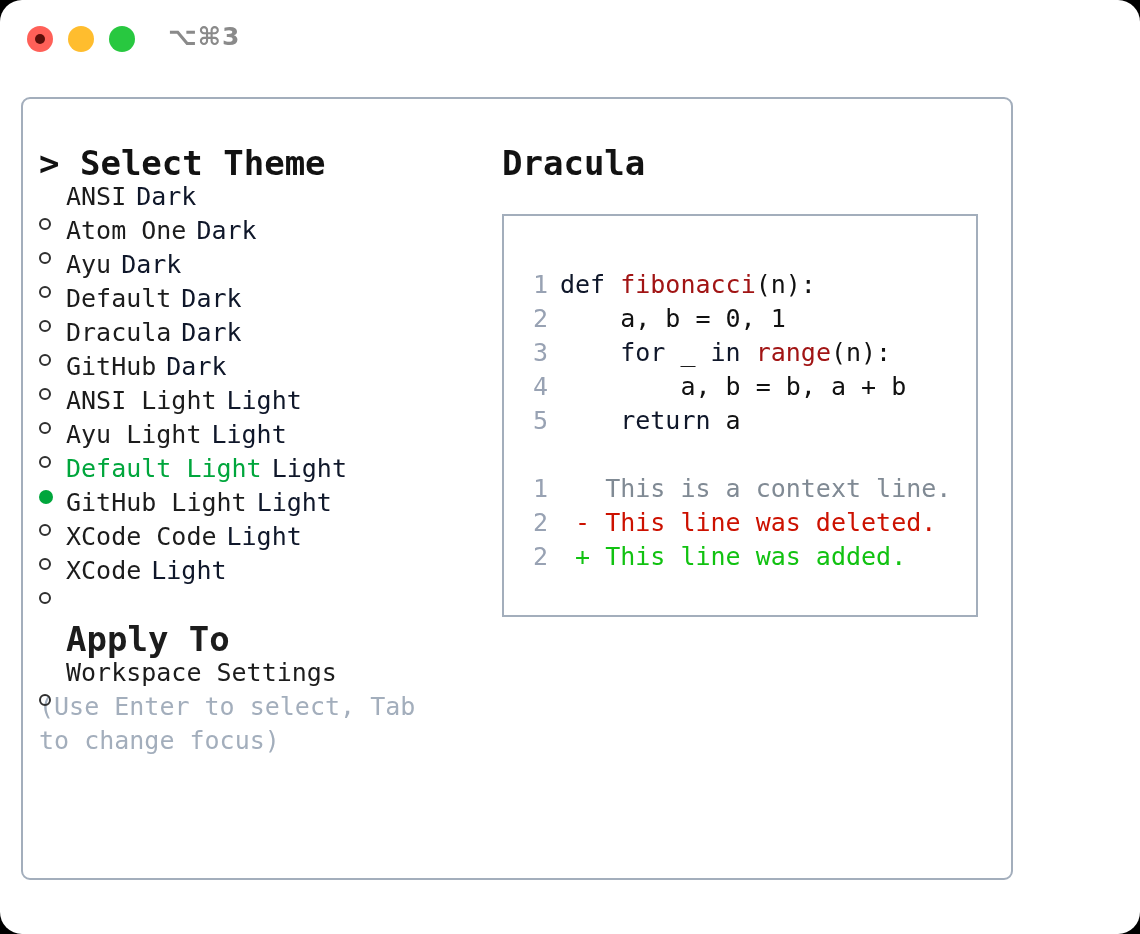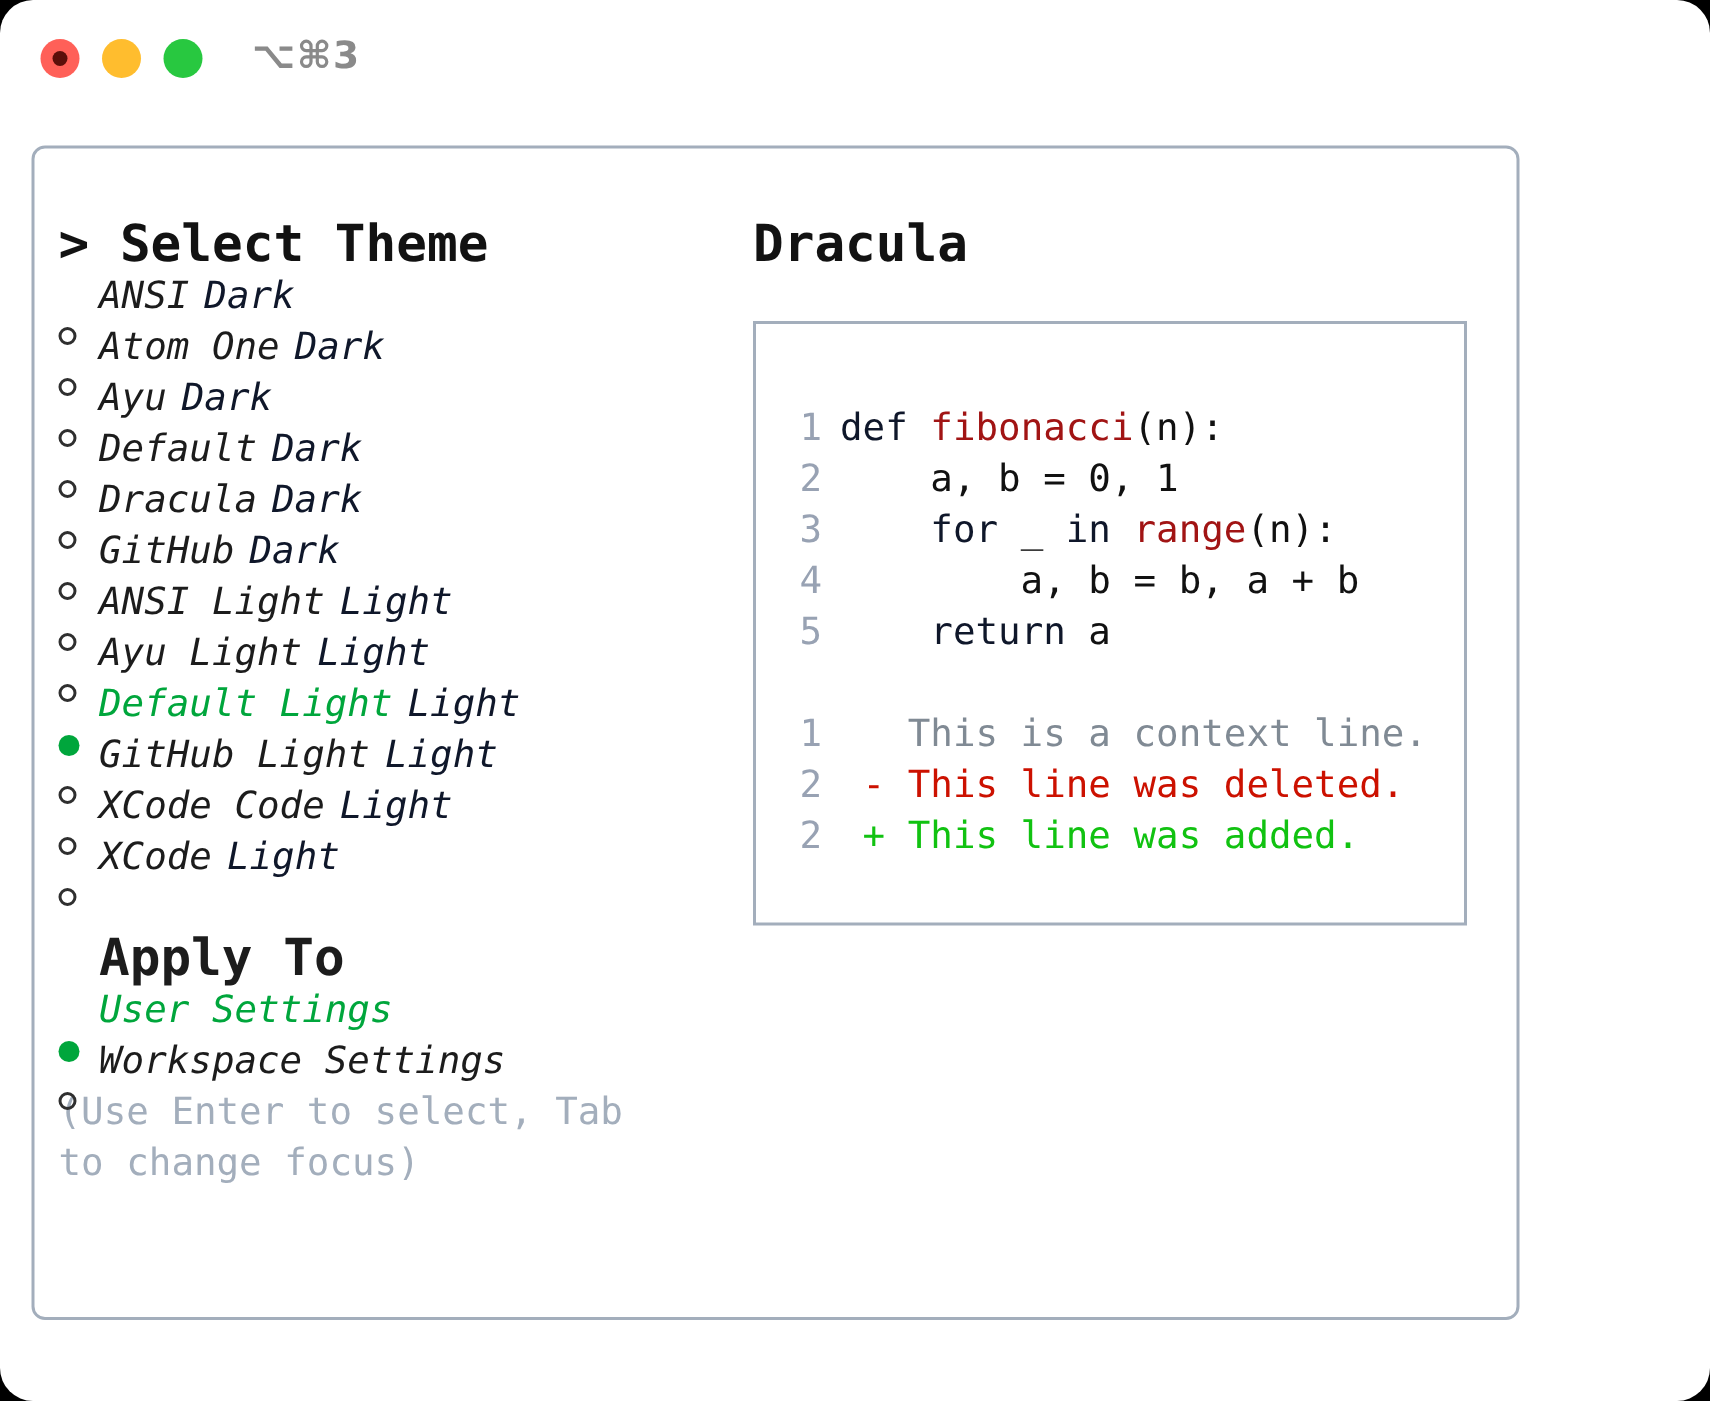--- a/index.html
+++ b/index.html
@@ -90,21 +90,21 @@
     font-size: 34px;
     font-weight: 700;
     color: #121212;
     line-height: 34px;
     white-space: pre;
   }
   .section-title.plain {
     font-weight: 400;
     color: #1c1c1c;
   }
-  .list { margin: 0; padding: 0; font-style: italic; }
+  .list { margin: 0; padding: 0; }
   .row {
     display: flex;
     align-items: baseline;
     line-height: 34px;
     height: 34px;
     font-size: 25px;
     white-space: pre;
   }
   .marker {
     width: 27px;
@@ -220,21 +220,20 @@
           <div class="row"><span class="marker"><span class="dot-outline"></span></span><span class="row-label">GitHub Light</span><span class="row-suffix">Light</span></div>
           <div class="row"><span class="marker"><span class="dot-outline"></span></span><span class="row-label">XCode Code</span><span class="row-suffix">Light</span></div>
           <div class="row"><span class="marker"><span class="dot-outline"></span></span><span class="row-label">XCode</span><span class="row-suffix">Light</span></div>
         </div>
 
       <div class="spacer-34"></div>
 
       <div class="section-title plain" style="padding-left:27px;font-weight:bold;">Apply To</div>
 
       <div class="list" id="apply-list">
-          <div class="row selected"><span class="marker"><span class="dot-filled"></span></span><span class="row-label">User Settings</span></div>
           <div class="row"><span class="marker"><span class="dot-outline"></span></span><span class="row-label">Workspace Settings</span></div>
         </div>
 
       <div class="hint">(Use Enter to select, Tab to change focus)</div>
     </div>
 
     <div class="right-col">
       <div class="section-title">Dracula</div>
 
       <div class="preview-box">

